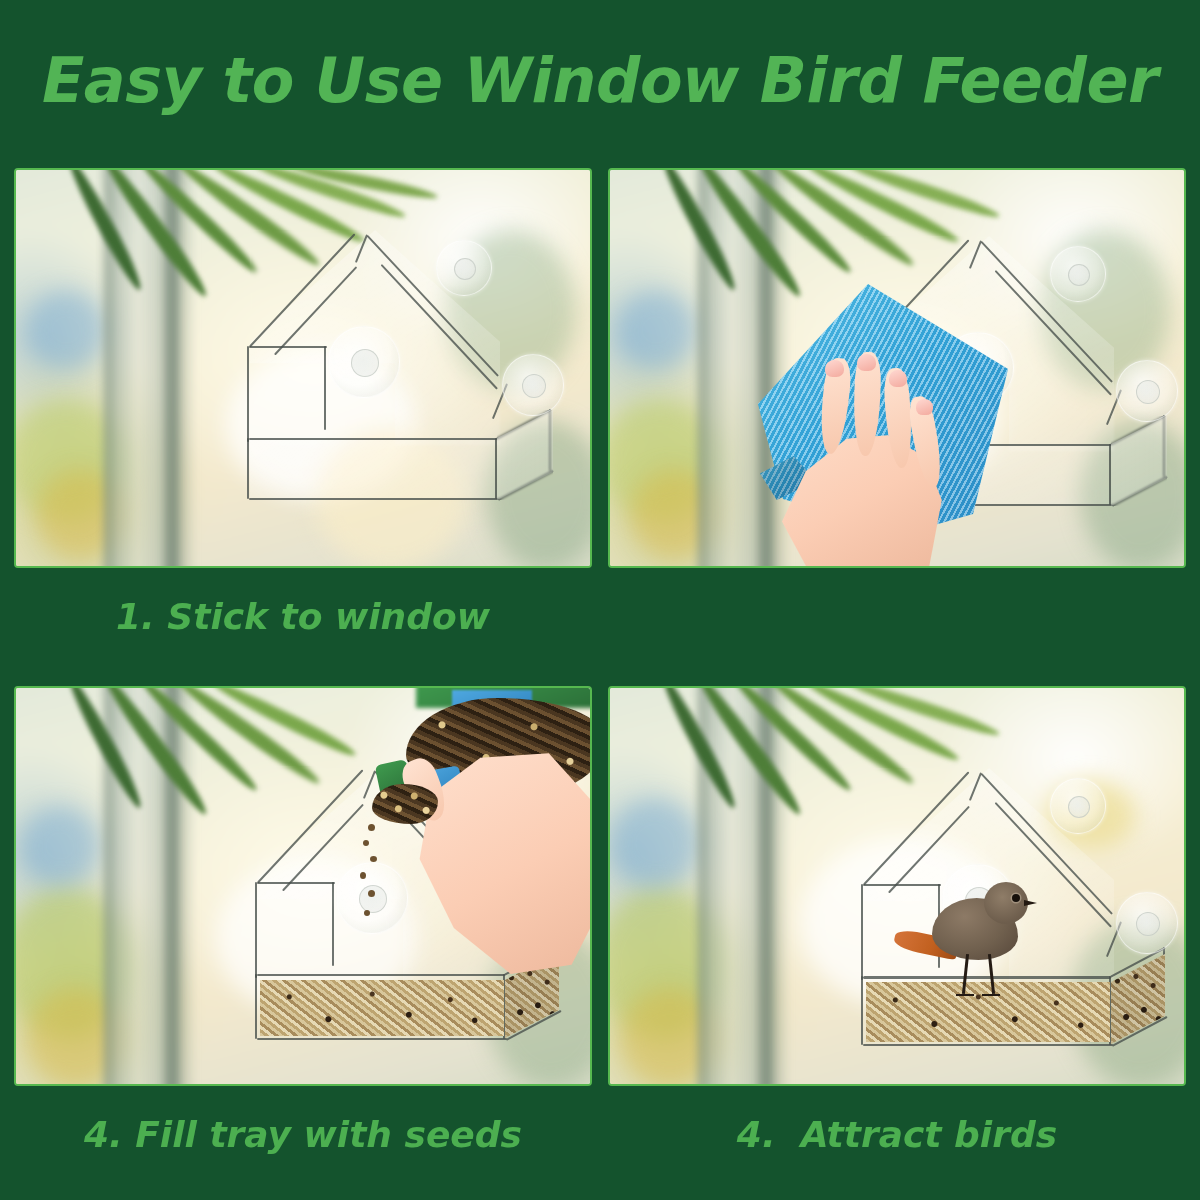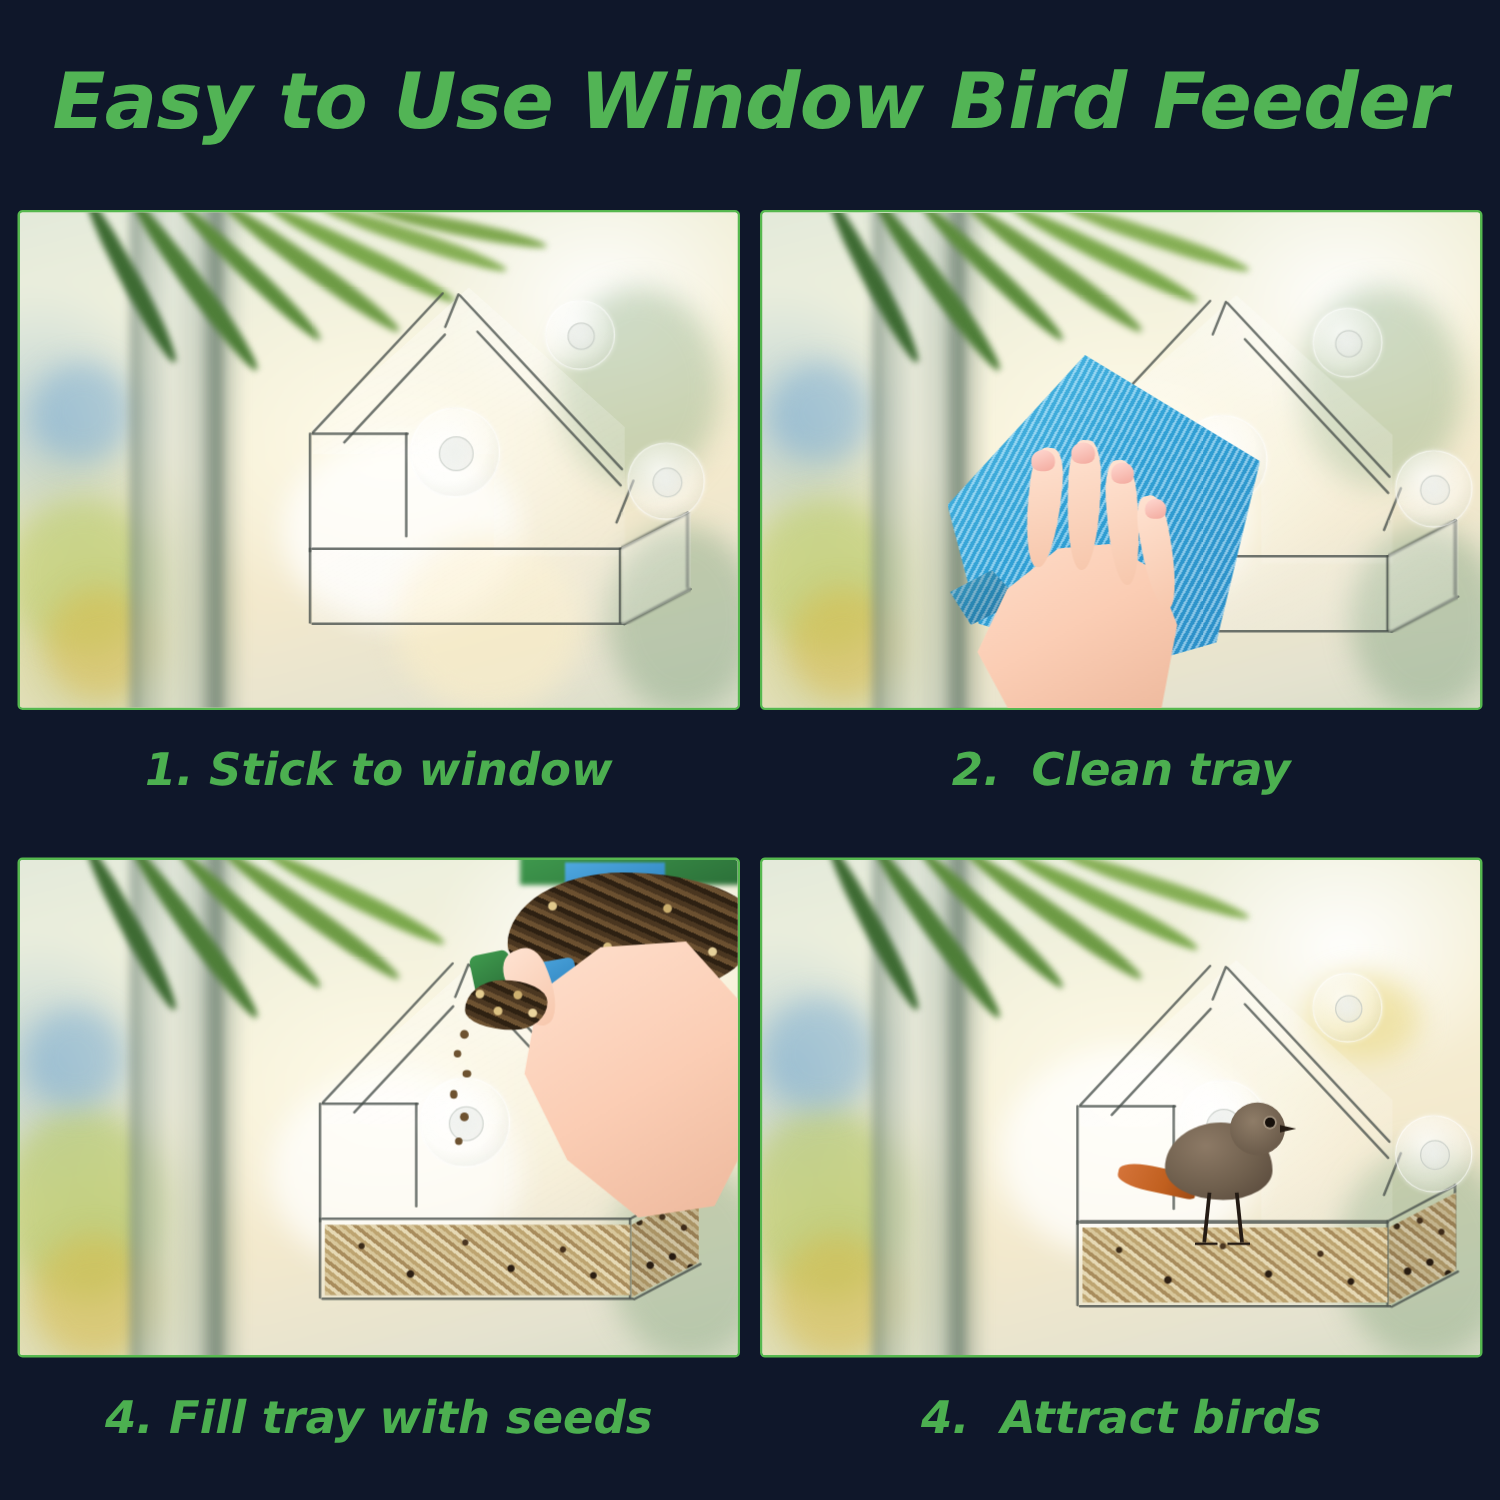--- a/index.html
+++ b/index.html
@@ -2,21 +2,21 @@
 <html><head>
 <meta charset="utf-8">
 <style>
   * { box-sizing: border-box; margin: 0; padding: 0; }
   html, body {
     width: 1200px; height: 1200px;
     background: #ffffff;
     font-family: "DejaVu Sans", "Liberation Sans", sans-serif;
     overflow: hidden;
   }
-  .page { position: relative; width: 1200px; height: 1200px; background: #0f172a; }
+  .page { position: relative; width: 1200px; height: 1200px; background: #14532d; }
 
   
   .title {
     position: absolute;
     left: 0; top: 44px; width: 1200px;
     text-align: center;
     font-size: 62px;
     font-weight: bold;
     font-style: italic;
     color: #52b455;
@@ -330,21 +330,20 @@
           <div class="finger" style="left:212px;top:188px;width:26px;height:96px;transform:rotate(6deg);"></div>
           <div class="finger" style="left:244px;top:182px;width:26px;height:104px;transform:rotate(2deg);"></div>
           <div class="finger" style="left:276px;top:198px;width:25px;height:100px;transform:rotate(-4deg);"></div>
           <div class="finger" style="left:304px;top:226px;width:24px;height:92px;transform:rotate(-10deg);"></div>
           <div class="nail" style="left:215px;top:190px;width:19px;height:17px;"></div>
           <div class="nail" style="left:247px;top:184px;width:19px;height:17px;"></div>
           <div class="nail" style="left:279px;top:200px;width:18px;height:17px;"></div>
           <div class="nail" style="left:306px;top:229px;width:17px;height:16px;"></div>
         </div>
       </div>
-      <div class="caption">2.  Clean tray</div>
     </div>
 
     <div class="cell c3">
       <div class="photo">
         <div class="scene">
           <div class="bg-base"></div>
 
           <div class="blob" style="left:-14px;top:200px;width:130px;height:150px;background:rgba(180,200,100,.55);"></div>
           <div class="blob" style="left:10px;top:300px;width:100px;height:100px;background:rgba(222,186,72,.45);"></div>
           <div class="blob" style="left:4px;top:118px;width:80px;height:80px;background:rgba(120,170,210,.45);"></div>

